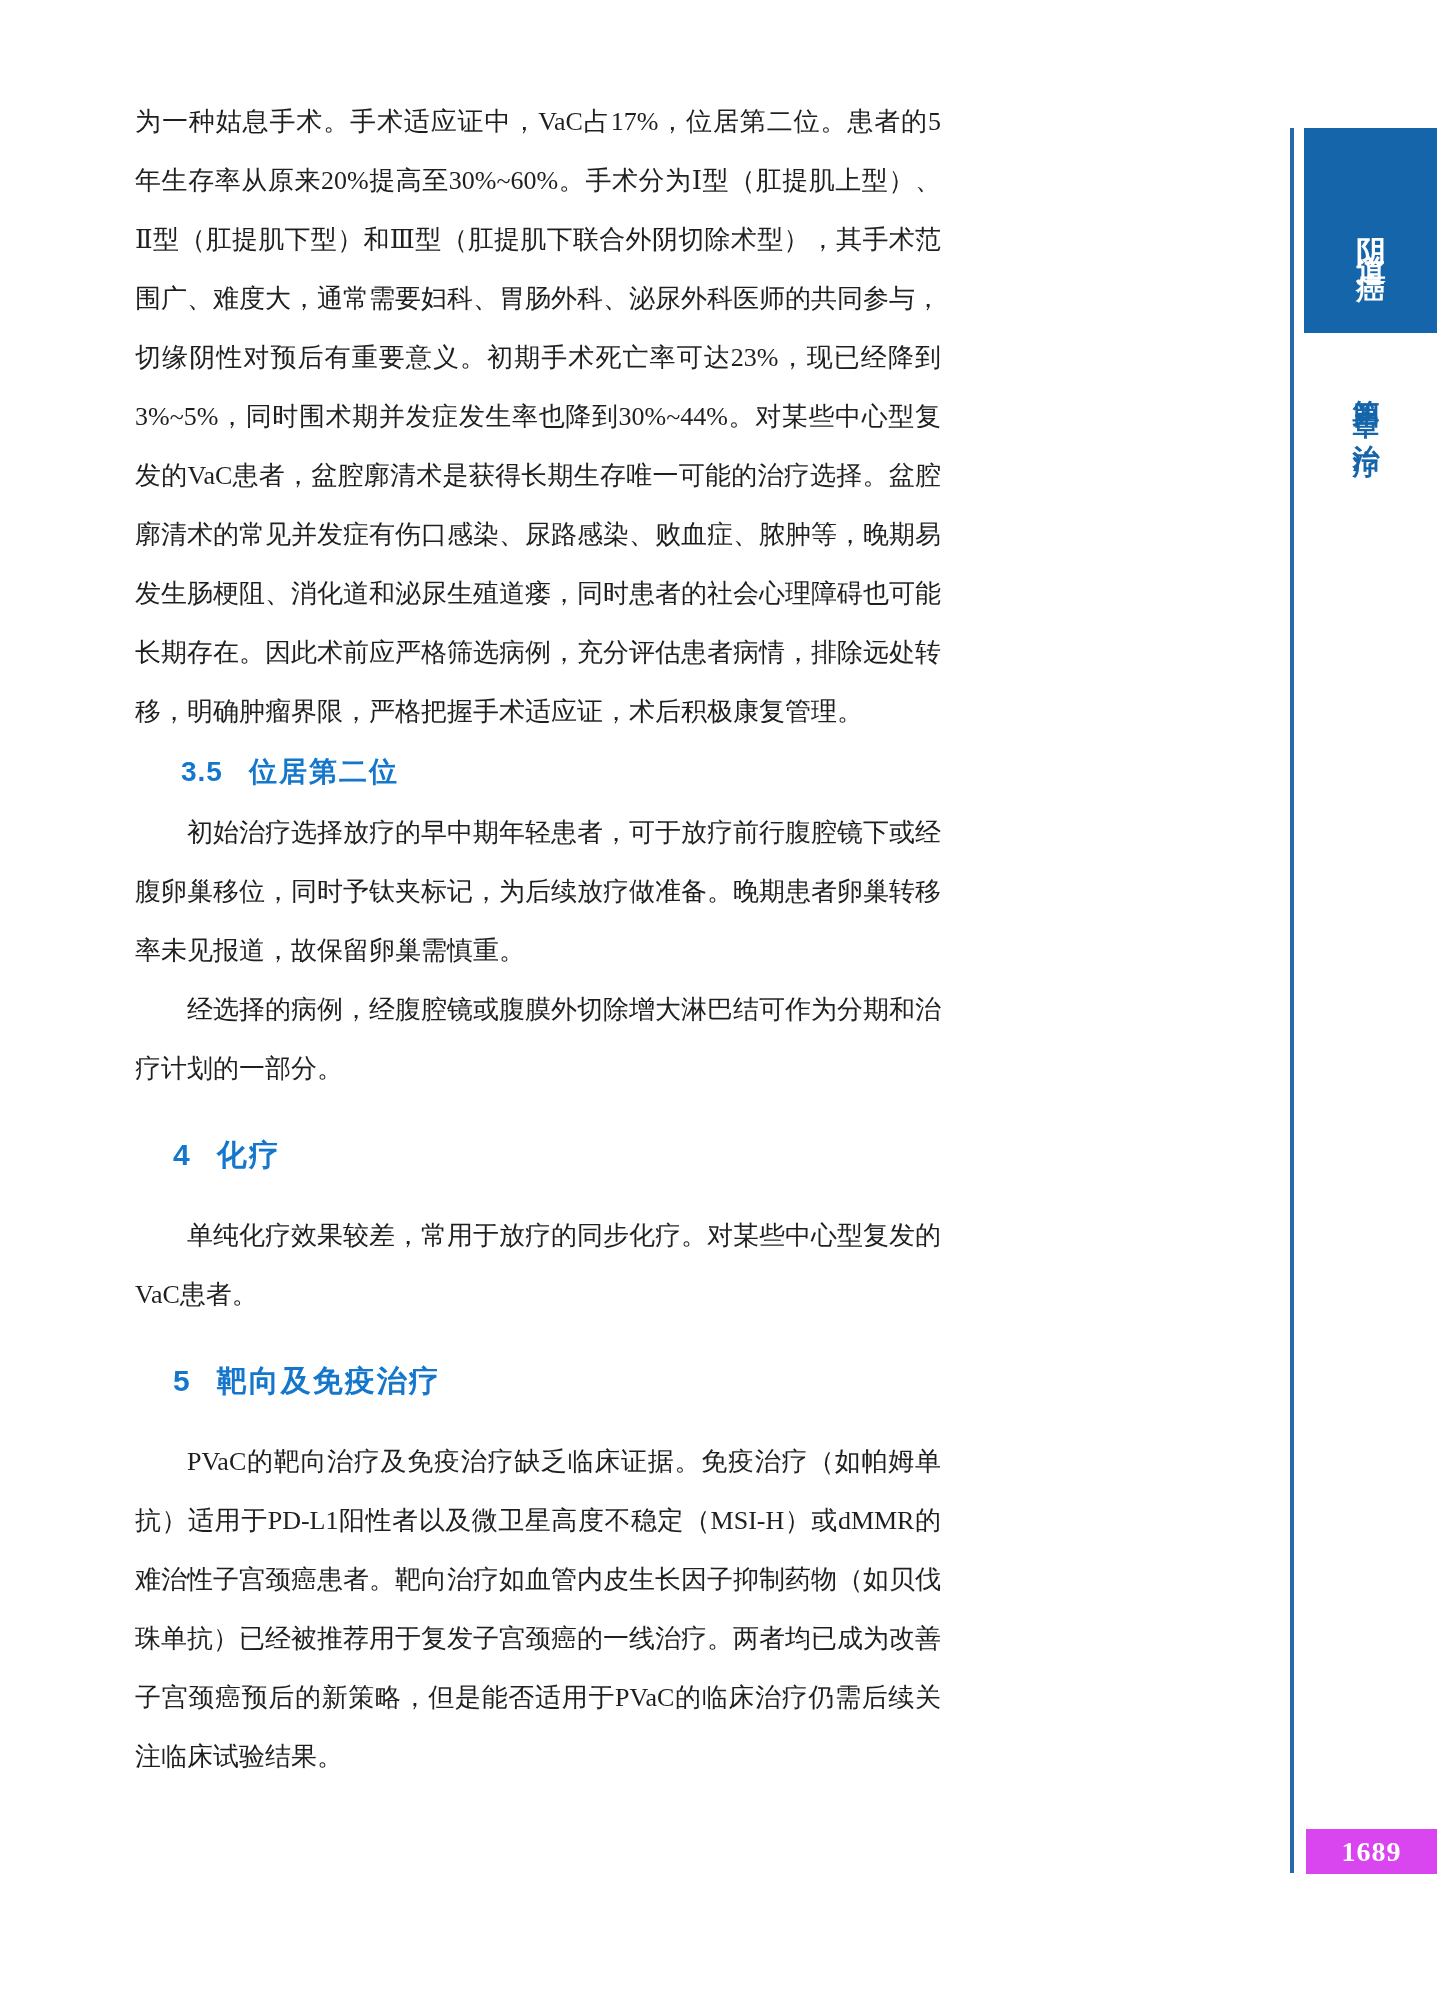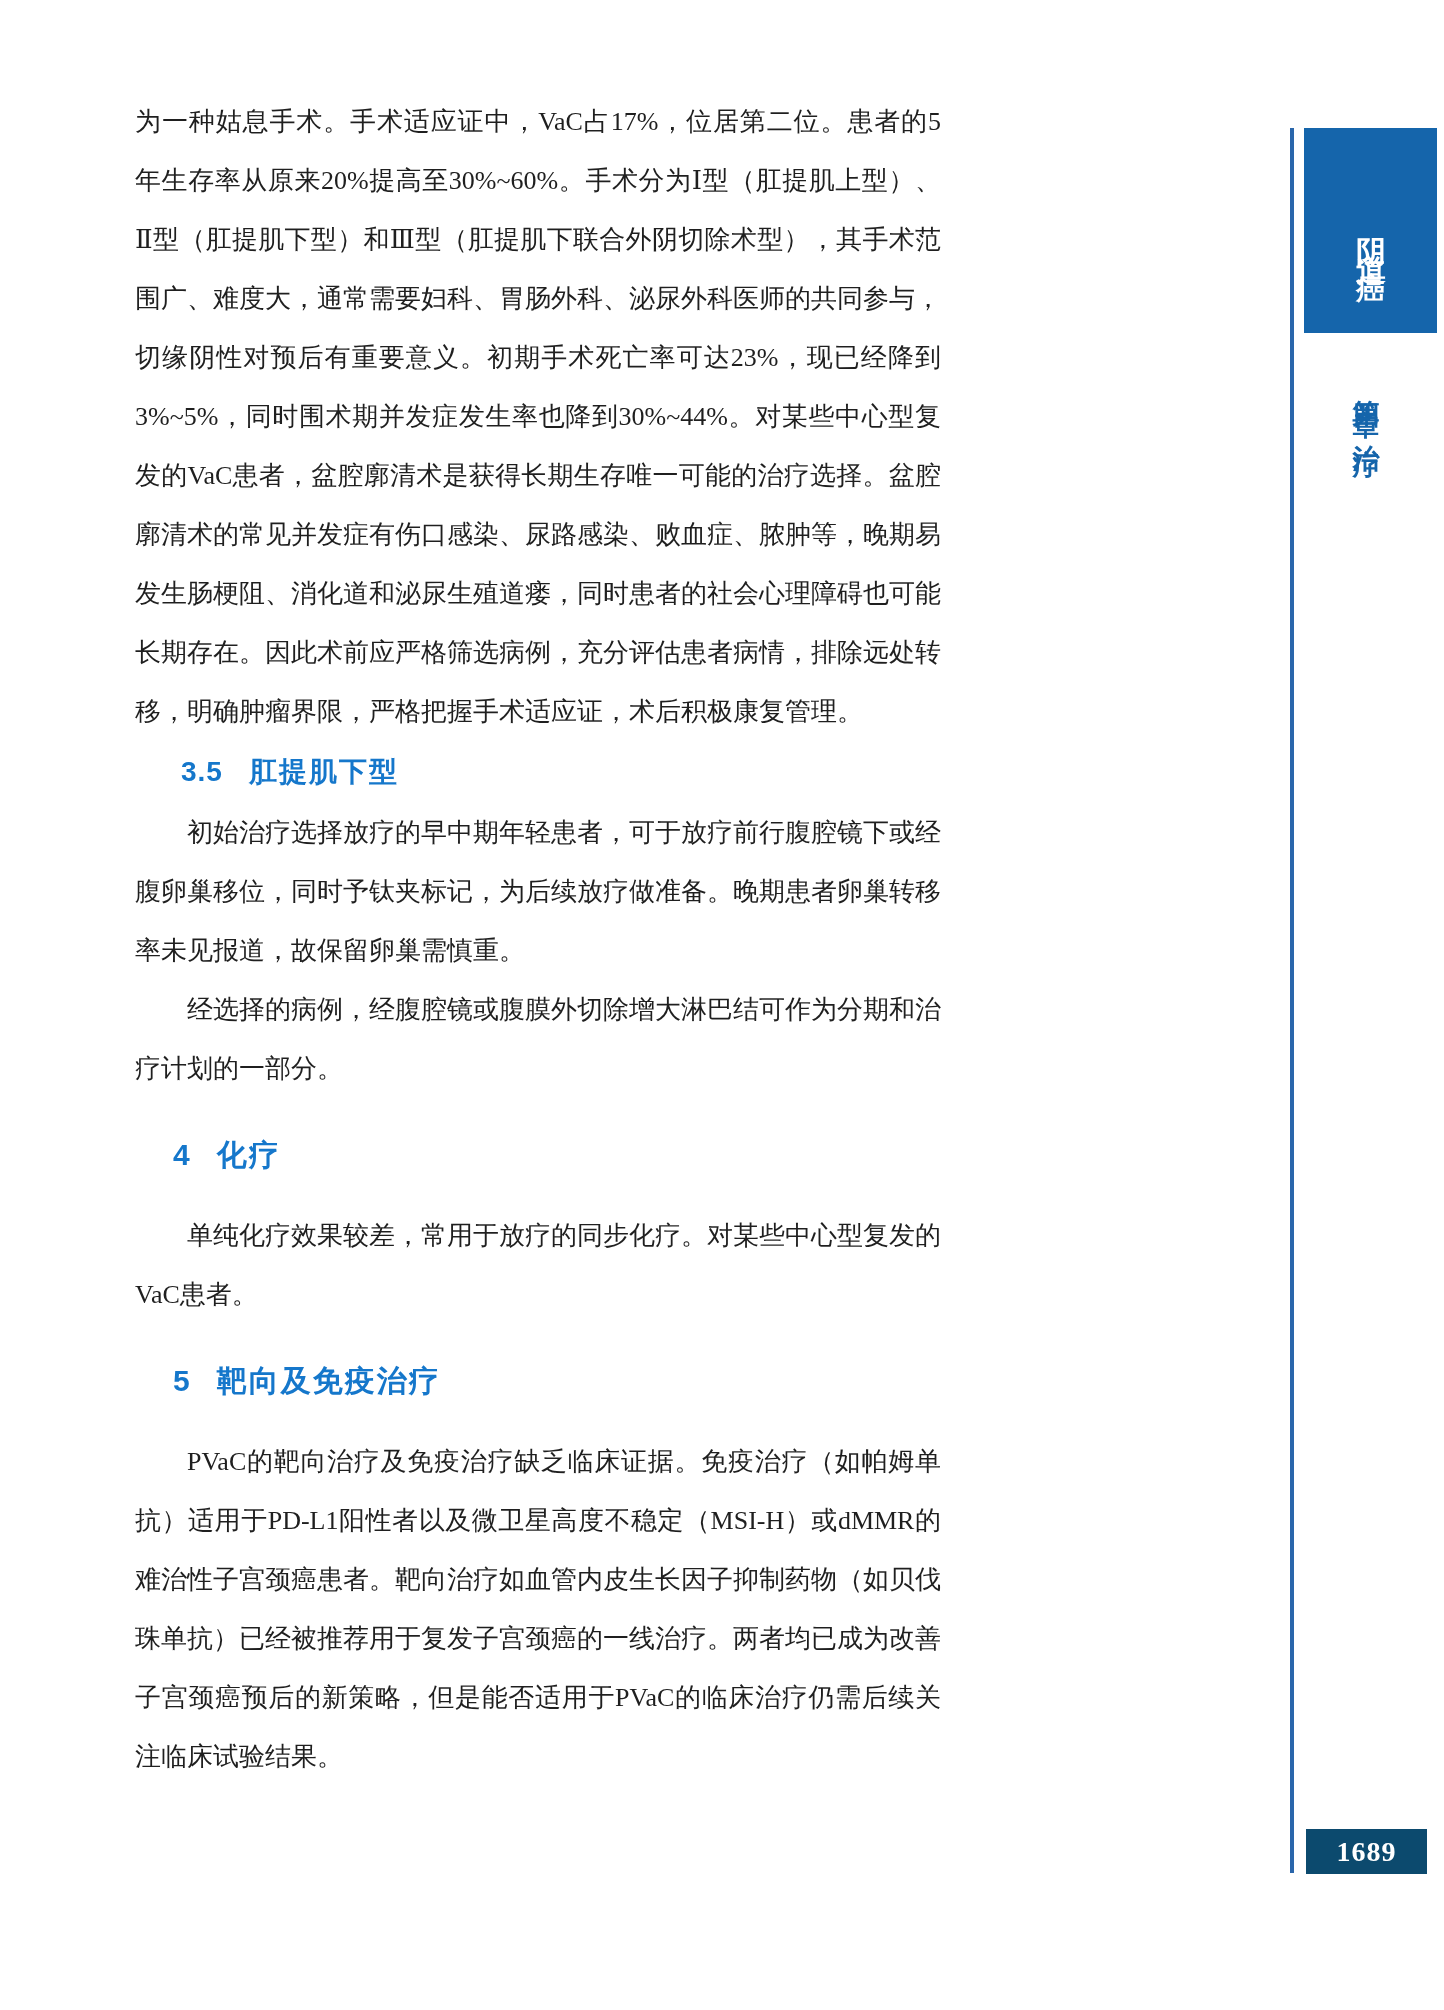--- a/index.html
+++ b/index.html
@@ -75,40 +75,40 @@
     font-family:"Liberation Sans","DejaVu Sans",sans-serif;
     font-size:27px;
     font-weight:bold;
     letter-spacing:5px;
     line-height:32px;
   }
   .chapter-vert .gap{margin-top:30px;}
   .page-num-box{
     position:absolute;
     left:1306px;top:1829px;
-    width:121px;height:45px;
-    background:#0c4a6e;
+    width:131px;height:45px;
+    background:#d946ef;
     display:flex;align-items:center;justify-content:center;
   }
   .page-num-box span{
     color:#ffffff;
     font-family:"Liberation Serif","DejaVu Serif",serif;
     font-weight:bold;
     font-size:28px;
     letter-spacing:1px;
   }
 </style>
 </head>
 <body>
 
 <div class="page">
 
   <main class="content">
       <p class="">为一种姑息手术。手术适应证中，VaC占17%，位居第二位。患者的5年生存率从原来20%提高至30%~60%。手术分为Ⅰ型（肛提肌上型）、Ⅱ型（肛提肌下型）和Ⅲ型（肛提肌下联合外阴切除术型），其手术范围广、难度大，通常需要妇科、胃肠外科、泌尿外科医师的共同参与，切缘阴性对预后有重要意义。初期手术死亡率可达23%，现已经降到3%~5%，同时围术期并发症发生率也降到30%~44%。对某些中心型复发的VaC患者，盆腔廓清术是获得长期生存唯一可能的治疗选择。盆腔廓清术的常见并发症有伤口感染、尿路感染、败血症、脓肿等，晚期易发生肠梗阻、消化道和泌尿生殖道瘘，同时患者的社会心理障碍也可能长期存在。因此术前应严格筛选病例，充分评估患者病情，排除远处转移，明确肿瘤界限，严格把握手术适应证，术后积极康复管理。</p>
-      <h3 class="sec"><span class="num">3.5</span><span class="ttl">肛提肌下型</span></h3>
+      <h3 class="sec"><span class="num">3.5</span><span class="ttl">位居第二位</span></h3>
       <p class="indent">初始治疗选择放疗的早中期年轻患者，可于放疗前行腹腔镜下或经腹卵巢移位，同时予钛夹标记，为后续放疗做准备。晚期患者卵巢转移率未见报道，故保留卵巢需慎重。</p>
       <p class="indent">经选择的病例，经腹腔镜或腹膜外切除增大淋巴结可作为分期和治疗计划的一部分。</p>
       <h2 class="sec"><span class="num">4</span><span class="ttl">化疗</span></h2>
       <p class="indent">单纯化疗效果较差，常用于放疗的同步化疗。对某些中心型复发的VaC患者。</p>
       <h2 class="sec"><span class="num">5</span><span class="ttl">靶向及免疫治疗</span></h2>
       <p class="indent">PVaC的靶向治疗及免疫治疗缺乏临床证据。免疫治疗（如帕姆单抗）适用于PD-L1阳性者以及微卫星高度不稳定（MSI-H）或dMMR的难治性子宫颈癌患者。靶向治疗如血管内皮生长因子抑制药物（如贝伐珠单抗）已经被推荐用于复发子宫颈癌的一线治疗。两者均已成为改善子宫颈癌预后的新策略，但是能否适用于PVaC的临床治疗仍需后续关注临床试验结果。</p>
     </main>
 
   <div class="side-rule"></div>
 

